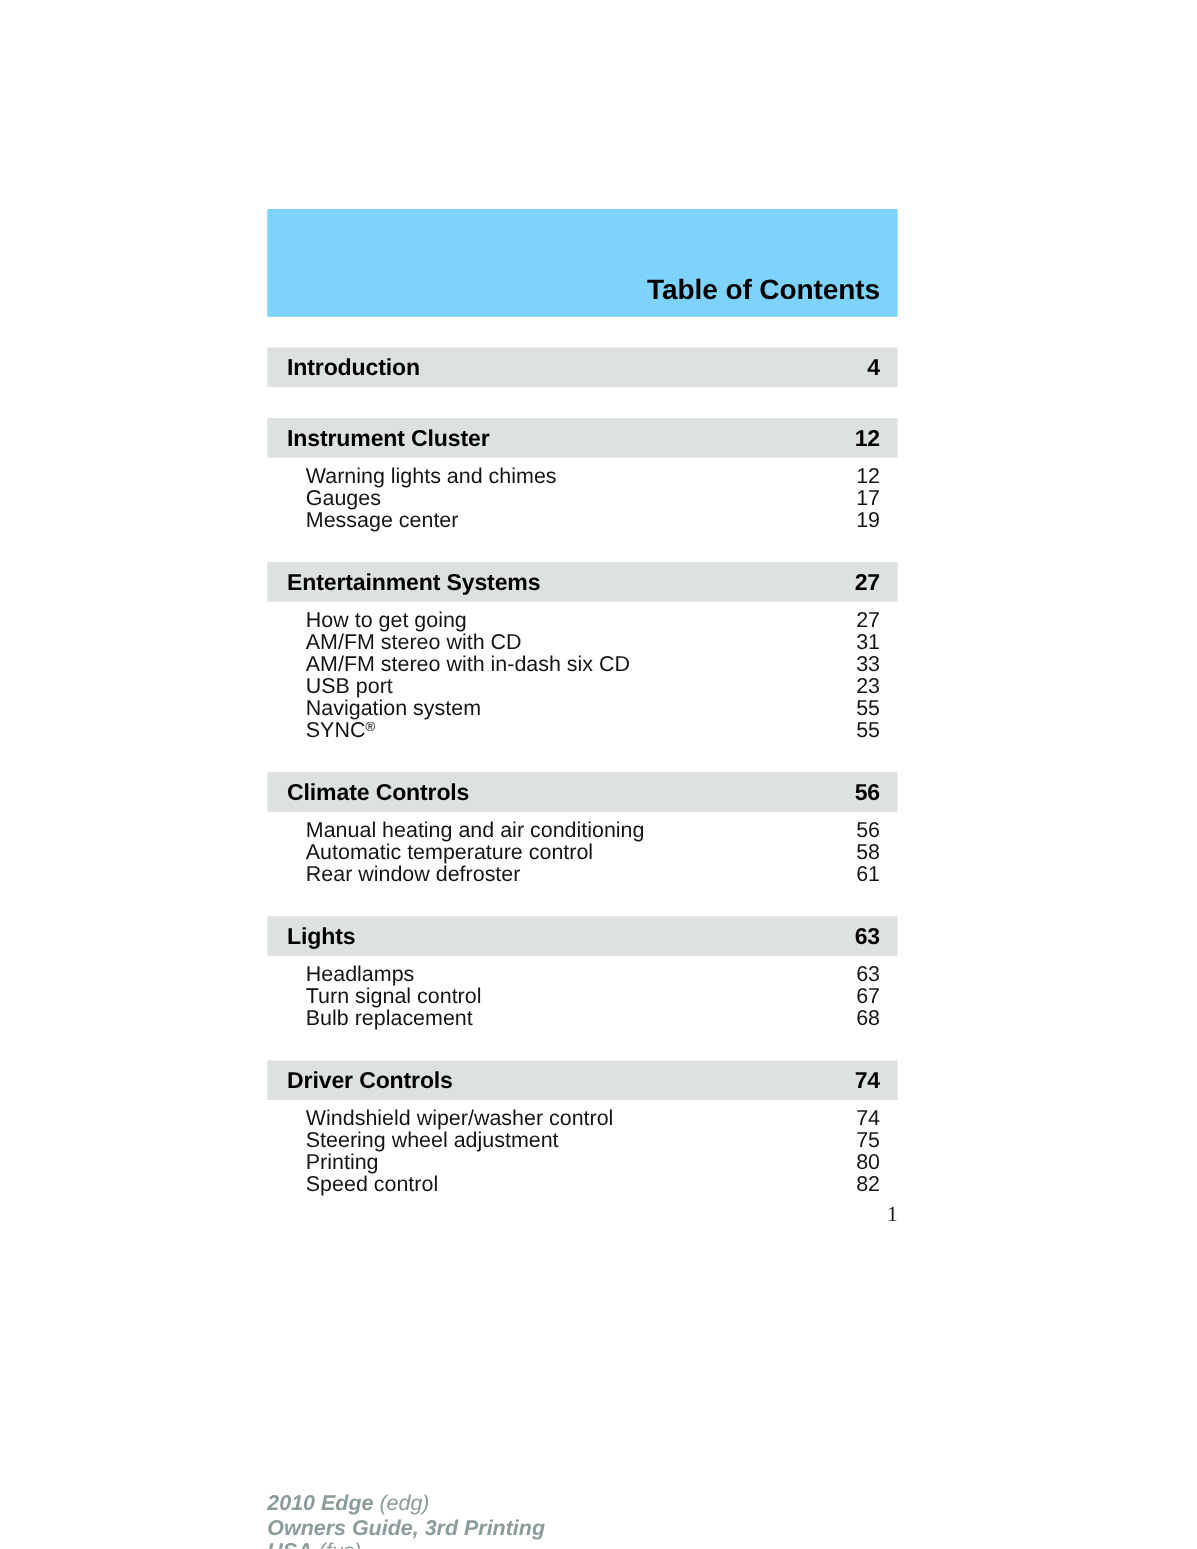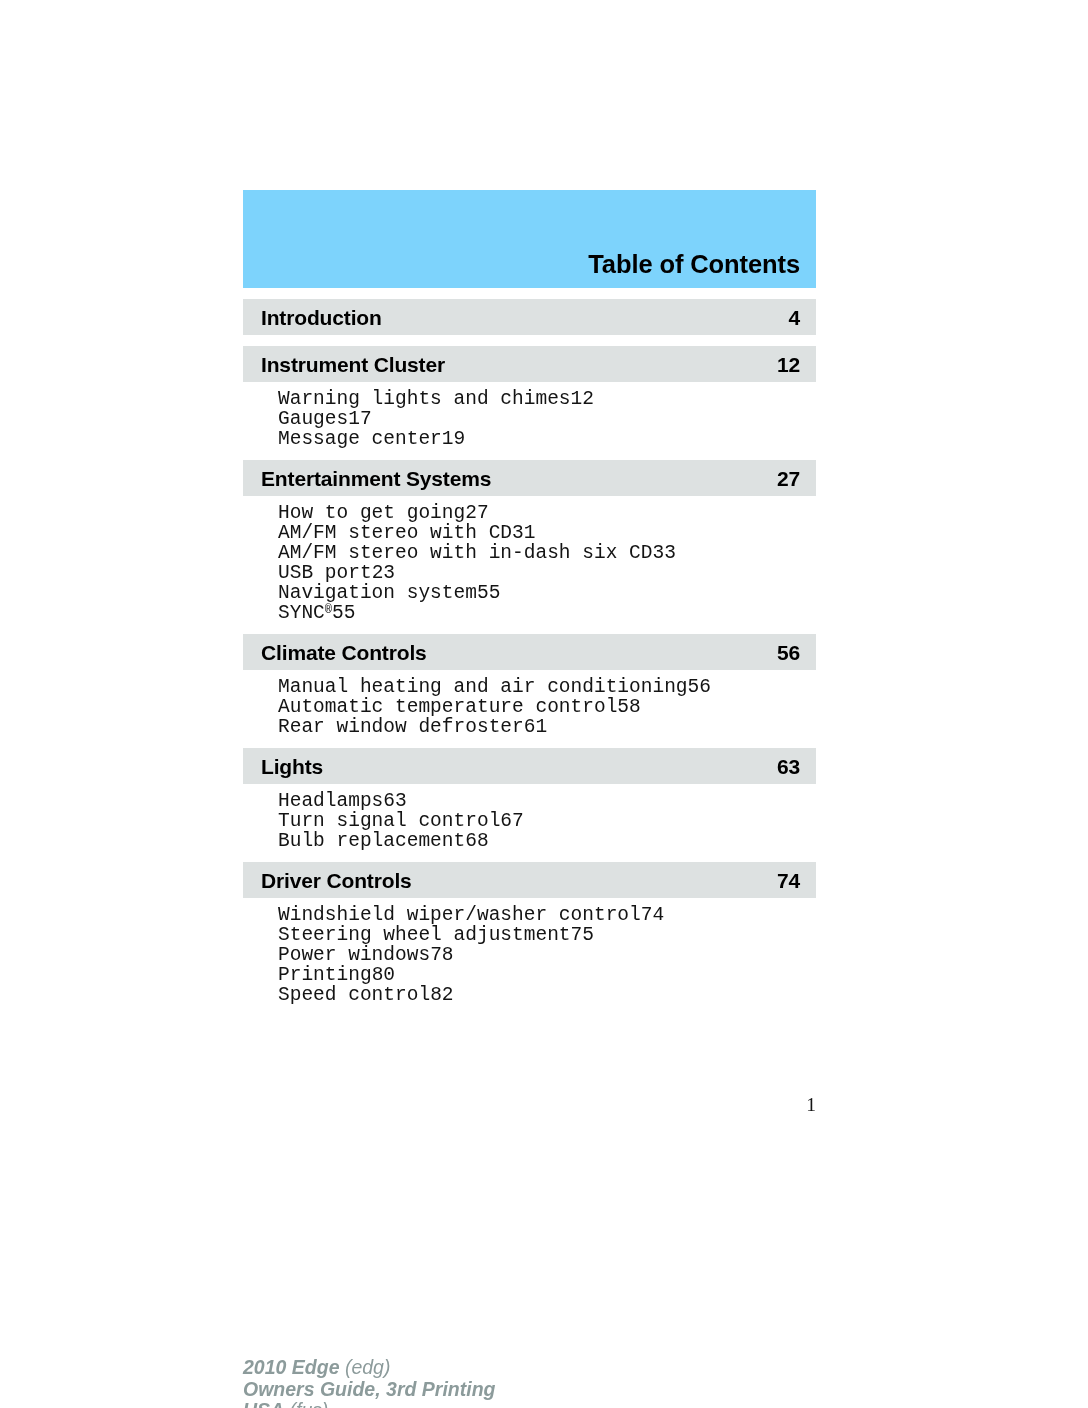--- a/index.html
+++ b/index.html
@@ -39,21 +39,21 @@
     font-size: 25.5px;
     color: #000000;
     letter-spacing: -0.1px;
     padding-bottom: 9px;
   }
 
   
   .chapter-band {
     background: #dde1e1;
     height: 36px;
-    margin-top: 11px;
+    margin-top: 28px;
     box-sizing: border-box;
     padding: 0 16px 0 18px;
     display: flex;
     align-items: center;
     justify-content: space-between;
   }
   .chapter-title,
   .chapter-page {
     font-family: "Liberation Sans", sans-serif;
     font-weight: bold;
@@ -67,22 +67,23 @@
   }
 
   
   .entry-group {
     margin-top: 7px;
     margin-bottom: 8px;
     padding: 0 16px 0 35px;
   }
   .entry-row {
     display: flex;
+    justify-content: space-between;
     align-items: baseline;
-    font-family: Liberation Mono, monospace;
+    font-family: Liberation Sans, sans-serif;
     font-size: 19.5px;
     color: #141414;
     line-height: 20px;
   }
   .entry-title {
     white-space: pre;
   }
   .entry-page {
     text-align: right;
     white-space: pre;
@@ -229,24 +230,20 @@
       <div class="entry-group">
         <div class="entry-row">
           <span class="entry-title">Windshield wiper/washer control</span>
           <span class="entry-page">74</span>
         </div>
         <div class="entry-row">
           <span class="entry-title">Steering wheel adjustment</span>
           <span class="entry-page">75</span>
         </div>
         <div class="entry-row">
-          <span class="entry-title">Power windows</span>
-          <span class="entry-page">78</span>
-        </div>
-        <div class="entry-row">
           <span class="entry-title">Printing</span>
           <span class="entry-page">80</span>
         </div>
         <div class="entry-row">
           <span class="entry-title">Speed control</span>
           <span class="entry-page">82</span>
         </div>
       </div>
     </div>
 

